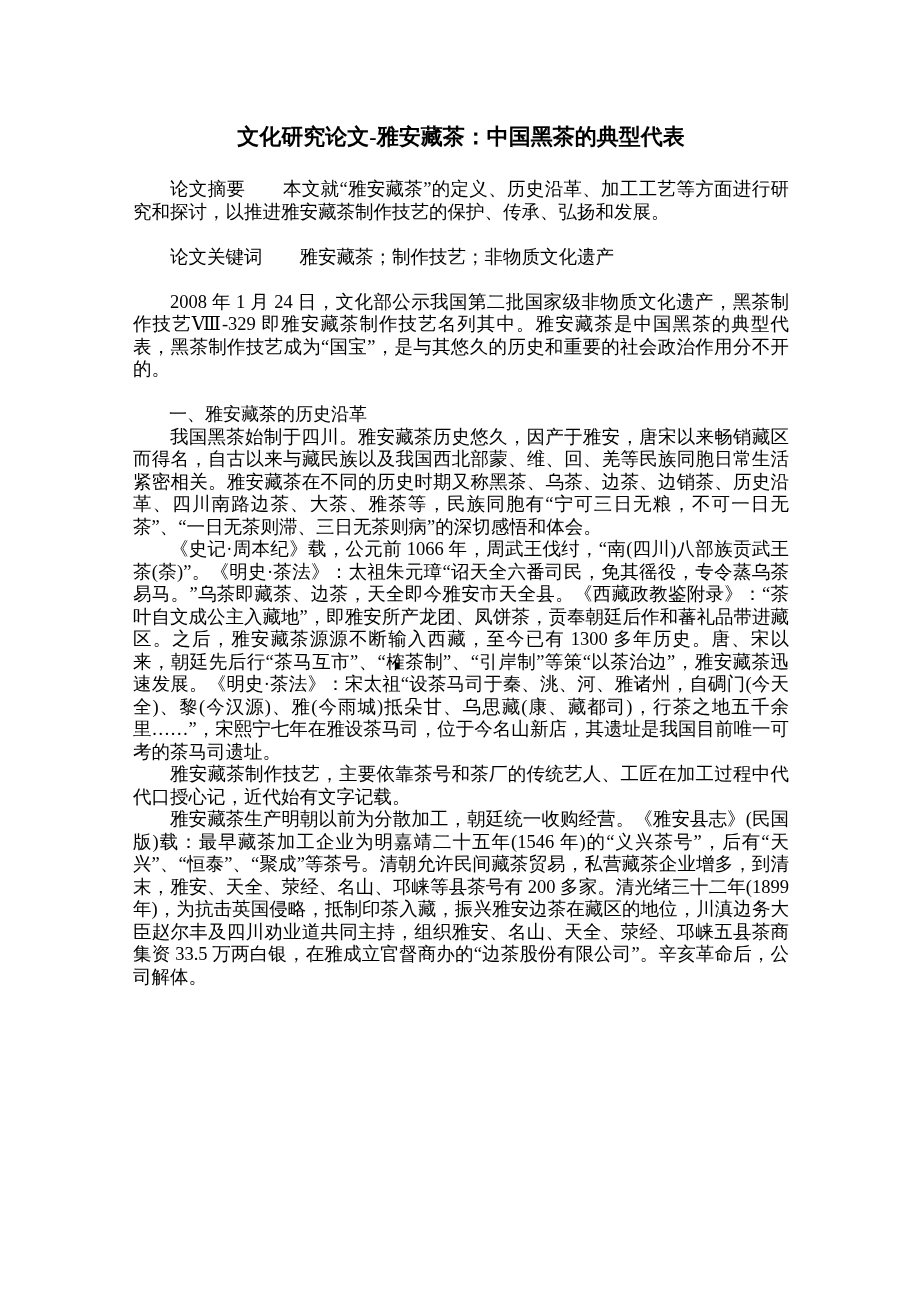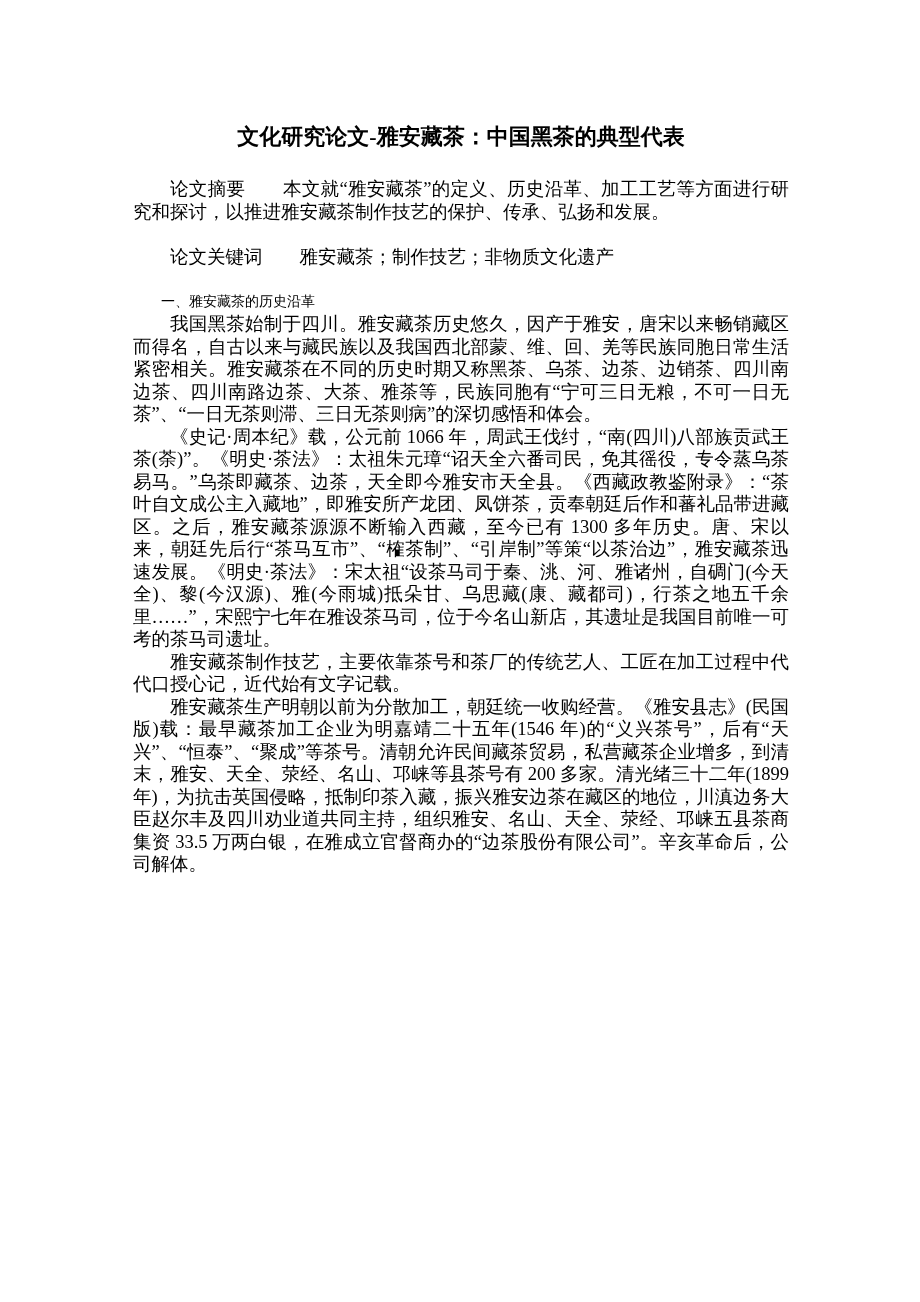--- a/index.html
+++ b/index.html
@@ -32,42 +32,43 @@
   .doc-page p {
     margin: 0;
     text-indent: 2em;
     word-break: break-all;
   }
   .gap-after {
     margin-bottom: 22.5px !important;
   }
   .section-heading {
     font-weight: normal;
-    font-size: 14px;
+    font-size: 18px;
     line-height: 22.5px;
     margin: 0;
     text-indent: 2em;
     text-align: left;
   }
 </style>
 </head>
 <body>
 
 <div class="doc-page">
 
   <h1 class="doc-title">文化研究论文-雅安藏茶：中国黑茶的典型代表</h1>
 
   <p class="gap-after">论文摘要　　本文就“雅安藏茶”的定义、历史沿革、加工工艺等方面进行研究和探讨，以推进雅安藏茶制作技艺的保护、传承、弘扬和发展。</p>
 
   <p class="gap-after">论文关键词　　雅安藏茶；制作技艺；非物质文化遗产</p>
 
+  <p class="gap-after">2008 年 1 月 24 日，文化部公示我国第二批国家级非物质文化遗产，黑茶制作技艺Ⅷ-329 即雅安藏茶制作技艺名列其中。雅安藏茶是中国黑茶的典型代表，黑茶制作技艺成为“国宝”，是与其悠久的历史和重要的社会政治作用分不开的。</p>
 
   <p class="section-heading">一、雅安藏茶的历史沿革</p>
 
-  <p>我国黑茶始制于四川。雅安藏茶历史悠久，因产于雅安，唐宋以来畅销藏区而得名，自古以来与藏民族以及我国西北部蒙、维、回、羌等民族同胞日常生活紧密相关。雅安藏茶在不同的历史时期又称黑茶、乌茶、边茶、边销茶、四川南边茶、四川南路边茶、大茶、雅茶等，民族同胞有“宁可三日无粮，不可一日无茶”、“一日无茶则滞、三日无茶则病”的深切感悟和体会。</p>
+  <p>我国黑茶始制于四川。雅安藏茶历史悠久，因产于雅安，唐宋以来畅销藏区而得名，自古以来与藏民族以及我国西北部蒙、维、回、羌等民族同胞日常生活紧密相关。雅安藏茶在不同的历史时期又称黑茶、乌茶、边茶、边销茶、历史沿革、四川南路边茶、大茶、雅茶等，民族同胞有“宁可三日无粮，不可一日无茶”、“一日无茶则滞、三日无茶则病”的深切感悟和体会。</p>
 
   <p>《史记·周本纪》载，公元前 1066 年，周武王伐纣，“南(四川)八部族贡武王茶(荼)”。《明史·茶法》：太祖朱元璋“诏天全六番司民，免其徭役，专令蒸乌茶易马。”乌茶即藏茶、边茶，天全即今雅安市天全县。《西藏政教鉴附录》：“茶叶自文成公主入藏地”，即雅安所产龙团、凤饼茶，贡奉朝廷后作和蕃礼品带进藏区。之后，雅安藏茶源源不断输入西藏，至今已有 1300 多年历史。唐、宋以来，朝廷先后行“茶马互市”、“榷茶制”、“引岸制”等策“以茶治边”，雅安藏茶迅速发展。《明史·茶法》：宋太祖“设茶马司于秦、洮、河、雅诸州，自碉门(今天全)、黎(今汉源)、雅(今雨城)抵朵甘、乌思藏(康、藏都司)，行茶之地五千余里……”，宋熙宁七年在雅设茶马司，位于今名山新店，其遗址是我国目前唯一可考的茶马司遗址。</p>
 
   <p>雅安藏茶制作技艺，主要依靠茶号和茶厂的传统艺人、工匠在加工过程中代代口授心记，近代始有文字记载。</p>
 
   <p>雅安藏茶生产明朝以前为分散加工，朝廷统一收购经营。《雅安县志》(民国版)载：最早藏茶加工企业为明嘉靖二十五年(1546 年)的“义兴茶号”，后有“天兴”、“恒泰”、“聚成”等茶号。清朝允许民间藏茶贸易，私营藏茶企业增多，到清末，雅安、天全、荥经、名山、邛崃等县茶号有 200 多家。清光绪三十二年(1899 年)，为抗击英国侵略，抵制印茶入藏，振兴雅安边茶在藏区的地位，川滇边务大臣赵尔丰及四川劝业道共同主持，组织雅安、名山、天全、荥经、邛崃五县茶商集资 33.5 万两白银，在雅成立官督商办的“边茶股份有限公司”。辛亥革命后，公司解体。</p>
 
 
 </div>
 

